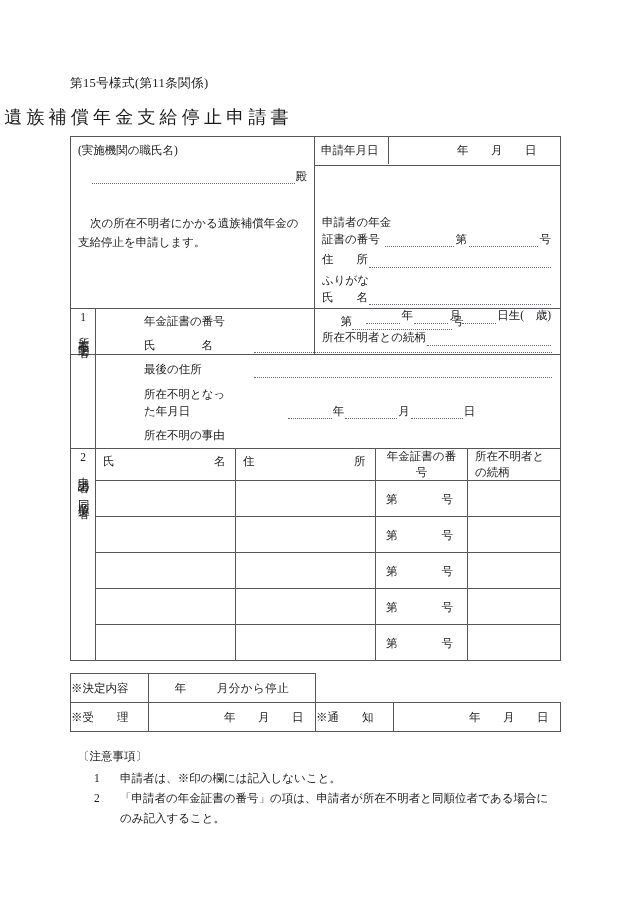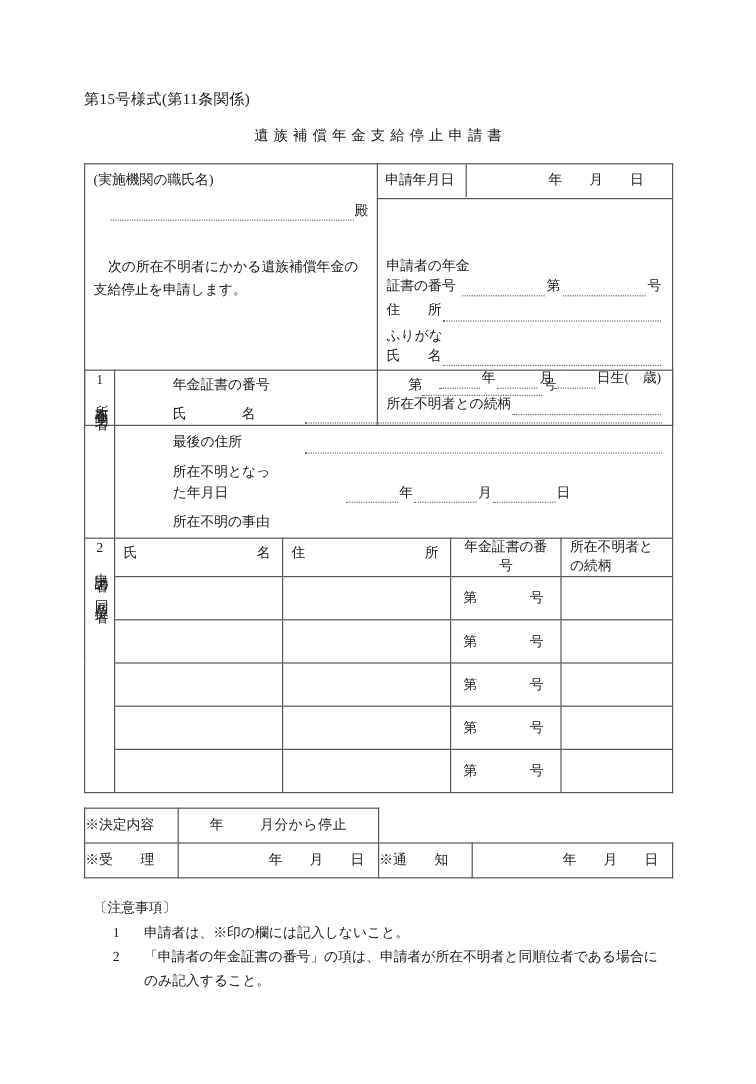--- a/index.html
+++ b/index.html
@@ -30,22 +30,22 @@
     top: 75px;
     font-size: 12.5px;
     letter-spacing: 0.4px;
     white-space: nowrap;
   }
   .doc-title {
     position: absolute;
     left: 0;
     top: 105px;
     width: 630px;
-    text-align: center;
-    font-size: 12px;
+    text-align: left;
+    font-size: 18px;
     letter-spacing: 4.2px;
     text-indent: 4.2px;
     white-space: nowrap;
   }
 
   
   .tbl {
     position: absolute;
     border-collapse: collapse;
     table-layout: fixed;
@@ -238,21 +238,21 @@
 
   
   .notes {
     position: absolute;
     left: 78px;
     top: 747px;
     width: 480px;
     font-size: 11.5px;
     line-height: 1.75;
   }
-  .notes-title { margin-bottom: 1px; }
+  .notes-title { margin-bottom: 1px; font-family: Liberation Mono, monospace; }
   .note-item {
     display: flex;
     padding-left: 16px;
   }
   .note-num { flex: 0 0 26px; }
   .note-txt { flex: 1 1 auto; }
   .note-cont { padding-left: 42px; }
 </style>
 </head>
 <body>

